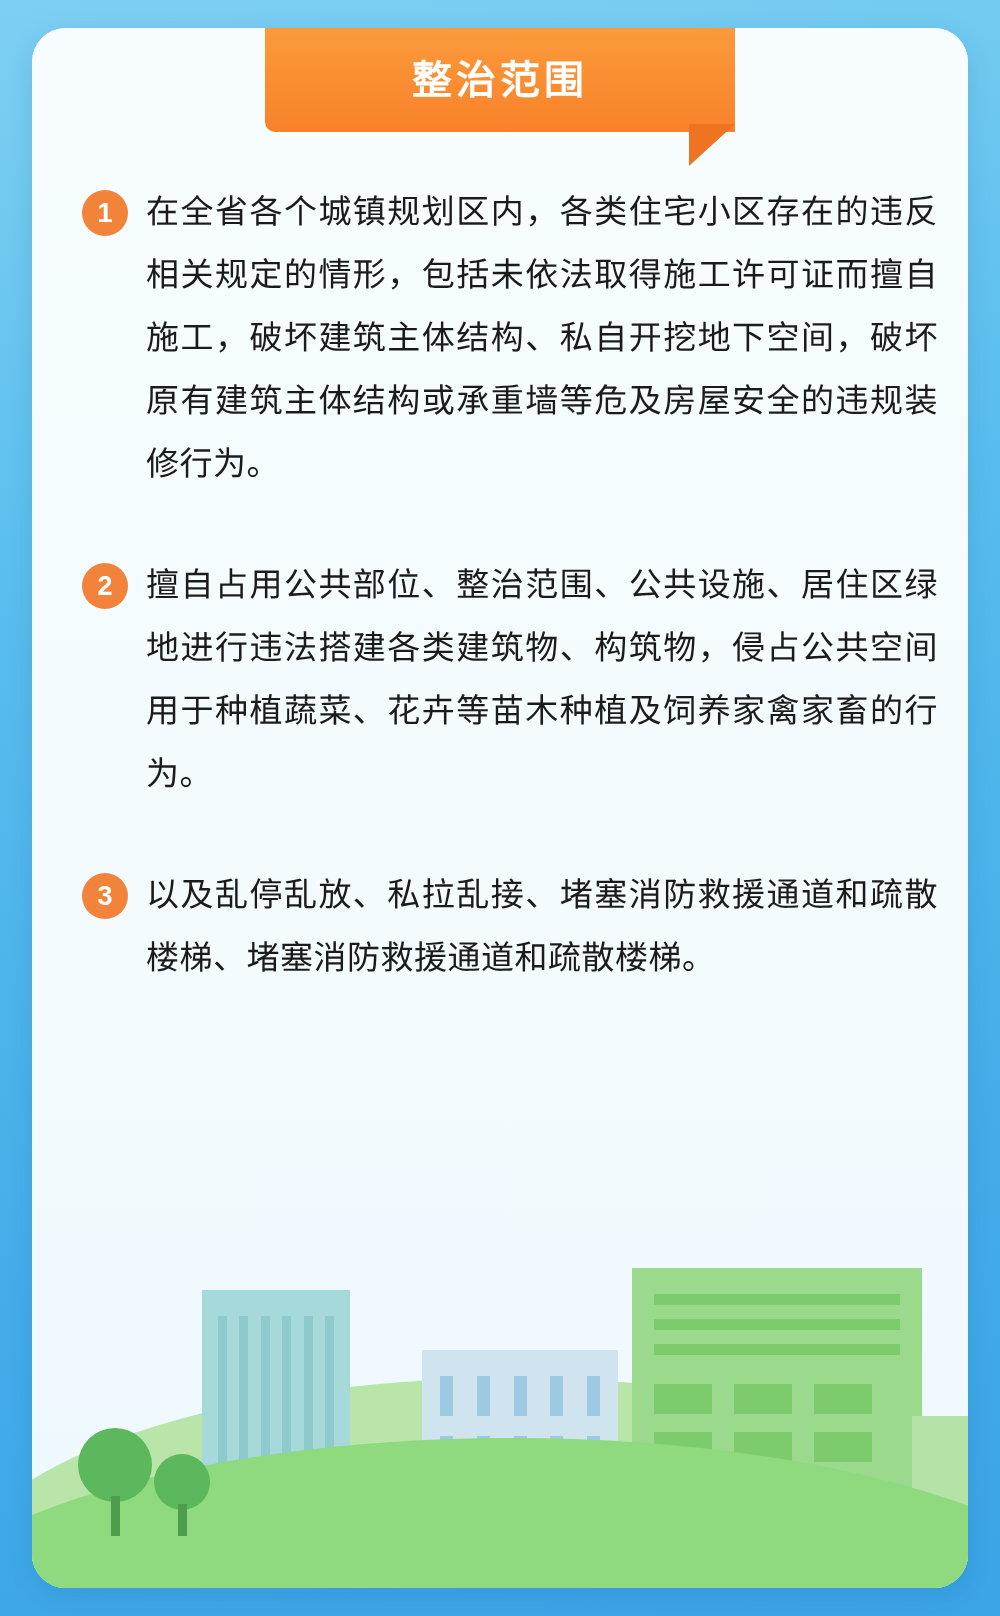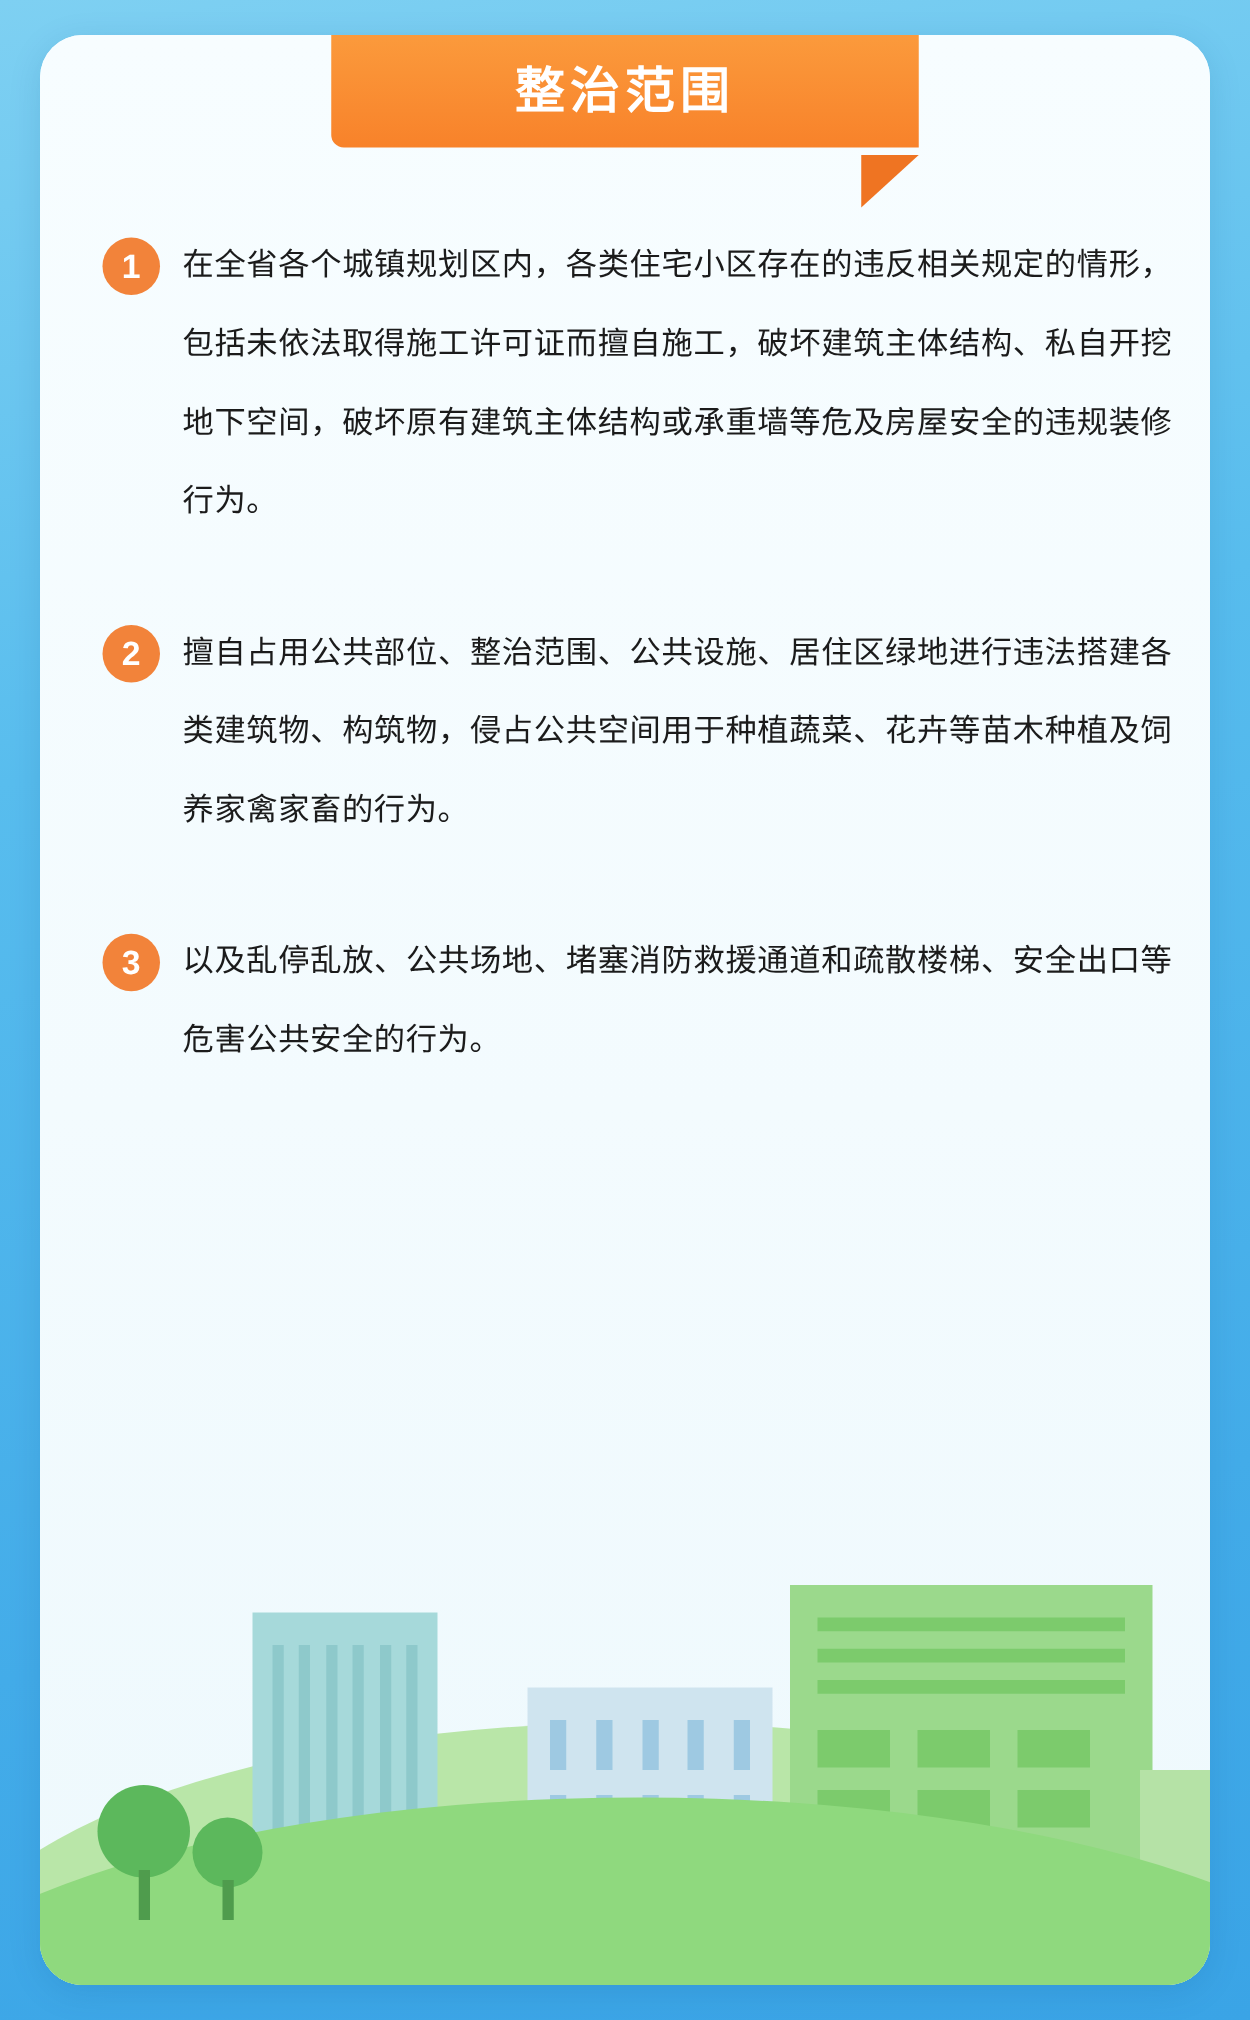--- a/index.html
+++ b/index.html
@@ -45,21 +45,21 @@
   .banner-wrap {
     position: absolute;
     left: 50%;
     top: 0;
     transform: translateX(-50%);
     width: 470px;
     z-index: 5;
   }
   .banner {
     position: relative;
-    height: 90px;
+    height: 104px;
     background: linear-gradient(180deg, #fb9a3c 0%, #f8822a 100%);
     border-bottom-left-radius: 10px;
     display: flex;
     align-items: center;
     justify-content: center;
     text-align: center;
   }
   .banner-title {
     color: #ffffff;
     font-size: 40px;
@@ -99,21 +99,21 @@
     font-size: 27px;
     font-weight: bold;
     display: flex;
     align-items: center;
     justify-content: center;
     margin-top: 10px;
     margin-right: 18px;
   }
   .item-text {
     flex: 1 1 auto;
-    font-size: 25px;
+    font-size: 33px;
     line-height: 63px;
     color: #1b1b1b;
     letter-spacing: 0.5px;
     text-align: justify;
     font-family: "DejaVu Sans", "Liberation Sans", sans-serif;
   }
 
   
   .scene {
     position: absolute;
@@ -295,21 +295,21 @@
         <div class="item-text">在全省各个城镇规划区内，各类住宅小区存在的违反相关规定的情形，包括未依法取得施工许可证而擅自施工，破坏建筑主体结构、私自开挖地下空间，破坏原有建筑主体结构或承重墙等危及房屋安全的违规装修行为。</div>
       </div>
 
       <div class="item">
         <div class="bullet">2</div>
         <div class="item-text">擅自占用公共部位、整治范围、公共设施、居住区绿地进行违法搭建各类建筑物、构筑物，侵占公共空间用于种植蔬菜、花卉等苗木种植及饲养家禽家畜的行为。</div>
       </div>
 
       <div class="item">
         <div class="bullet">3</div>
-        <div class="item-text">以及乱停乱放、公共场地、堵塞消防救援通道和疏散楼梯、安全出口等危害公共安全的行为。</div>
+        <div class="item-text">以及乱停乱放、私拉乱接、堵塞消防救援通道和疏散楼梯、堵塞消防救援通道和疏散楼梯。</div>
       </div>
 
     </div>
 
     <div class="scene">
       <div class="hill-back"></div>
 
       <div class="bld bld-a">
         <div class="stripes">
           <i></i>

